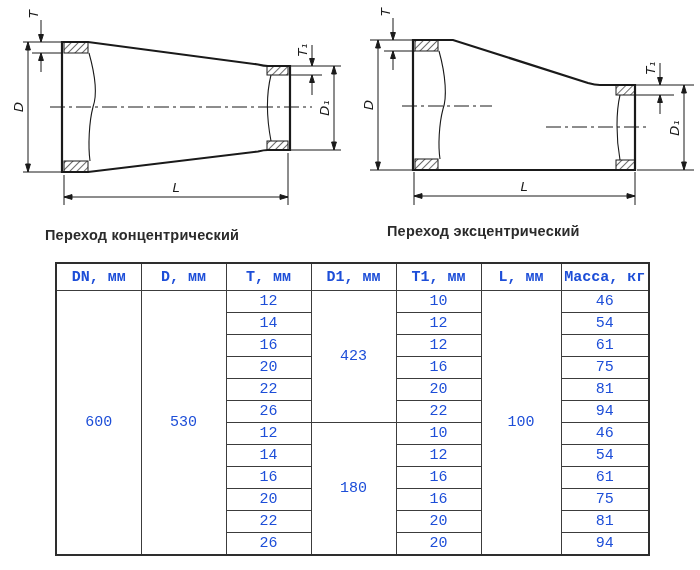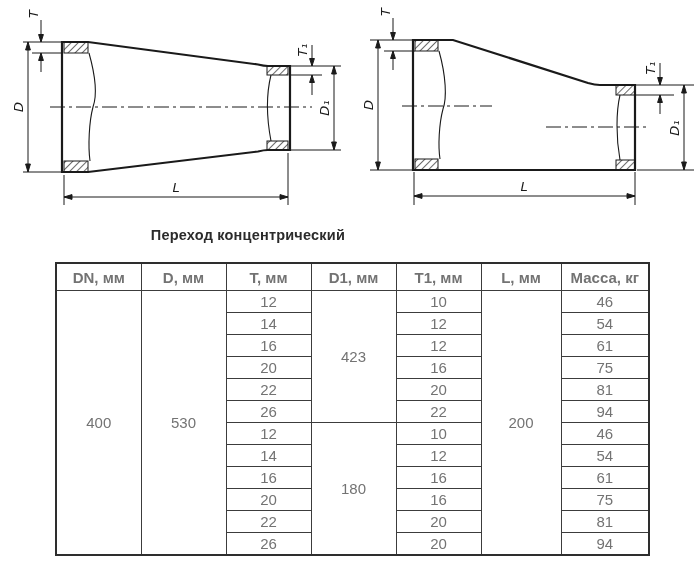--- a/index.html
+++ b/index.html
@@ -1,36 +1,36 @@
 <!DOCTYPE html>
 <html><head>
 <meta charset="utf-8">
 <style>
   html,body { margin:0; padding:0; background:#ffffff; }
   .page {
     position:relative; width:700px; height:570px; background:#ffffff;
     font-family:"Liberation Sans", sans-serif; overflow:hidden;
   }
   .caption {
-    position:absolute; text-align:right; font-size:14.5px; font-weight:600;
+    position:absolute; text-align:left; font-size:14.5px; font-weight:600;
     color:#2b2b2b; letter-spacing:0.2px;
   }
   .caption-left  { left:45px;  top:227px; width:300px; }
   .caption-right { left:387px; top:223px; width:300px; }
   svg.drawing { position:absolute; top:0; }
   svg.drawing.left  { left:0; }
   svg.drawing.right { left:350px; }
   svg text.dim {
     font-family:"DejaVu Sans", sans-serif; font-style:italic;
     font-size:13px; fill:#1a1a1a;
   }
   table.spec {
     position:absolute; left:55px; top:262px; width:593px;
     border-collapse:collapse; table-layout:fixed;
-    font-family:Liberation Sans, sans-serif; color:#737373;
+    font-family:Liberation Mono, monospace; color:#1d4ed8;
   }
   table.spec th, table.spec td {
     border:1.5px solid #3c3c3c; text-align:center; vertical-align:middle;
     padding:0; font-size:15px;
   }
   table.spec { border:2px solid #2e2e2e; }
   table.spec th { height:26px; font-weight:700; }
   table.spec td { height:21px; }
 </style>
 </head>
@@ -161,20 +161,21 @@
       <line x1="64" y1="172" x2="64" y2="205"></line>
       <line x1="285" y1="172" x2="285" y2="205"></line>
       <line x1="64" y1="196" x2="285" y2="196"></line>
       <polygon points="64,196 72,193.6 72,198.4"></polygon>
       <polygon points="285,196 277,193.6 277,198.4"></polygon>
       <text class="dim" x="174" y="191" text-anchor="middle" stroke="none">L</text>
     </g>
   </svg>
 
   <div class="caption caption-left">Переход концентрический</div>
+  <div class="caption caption-right">Переход эксцентрический</div>
 
   <table class="spec">
     <colgroup>
       <col style="width:85px">
         <col style="width:85px">
         <col style="width:85px">
       <col style="width:85px">
         <col style="width:85px">
         <col style="width:80px">
       <col style="width:88px">
@@ -185,26 +186,26 @@
         <th>D, мм</th>
         <th>T, мм</th>
         <th>D1, мм</th>
         <th>T1, мм</th>
         <th>L, мм</th>
         <th>Масса, кг</th>
       </tr>
     </thead>
     <tbody>
       <tr>
-        <td rowspan="12">400</td>
+        <td rowspan="12">600</td>
         <td rowspan="12">530</td>
         <td>12</td>
         <td rowspan="6">423</td>
         <td>10</td>
-        <td rowspan="12">200</td>
+        <td rowspan="12">100</td>
         <td>46</td>
       </tr>
       <tr>
         <td>14</td>
         <td>12</td>
         <td>54</td>
       </tr>
       <tr>
         <td>16</td>
         <td>12</td>

